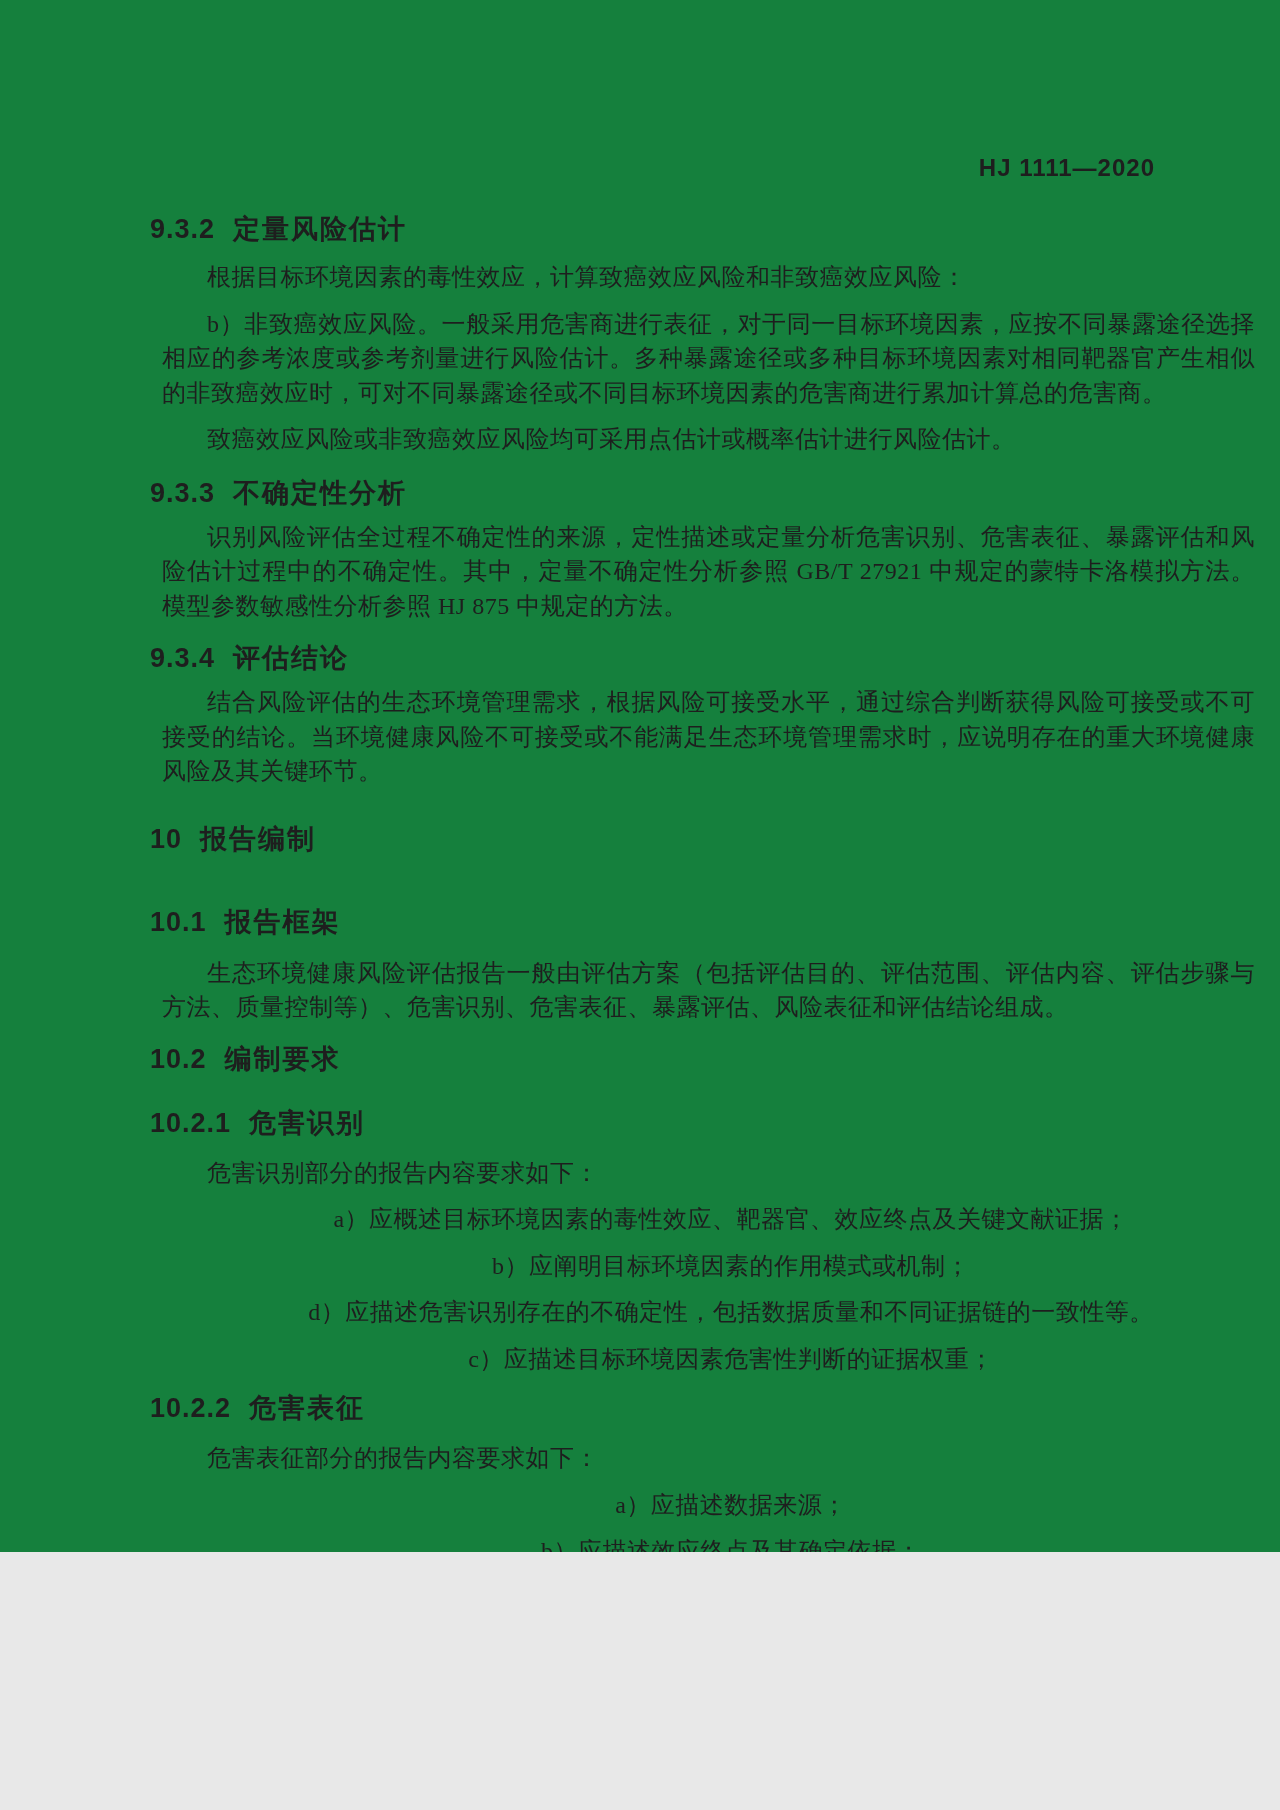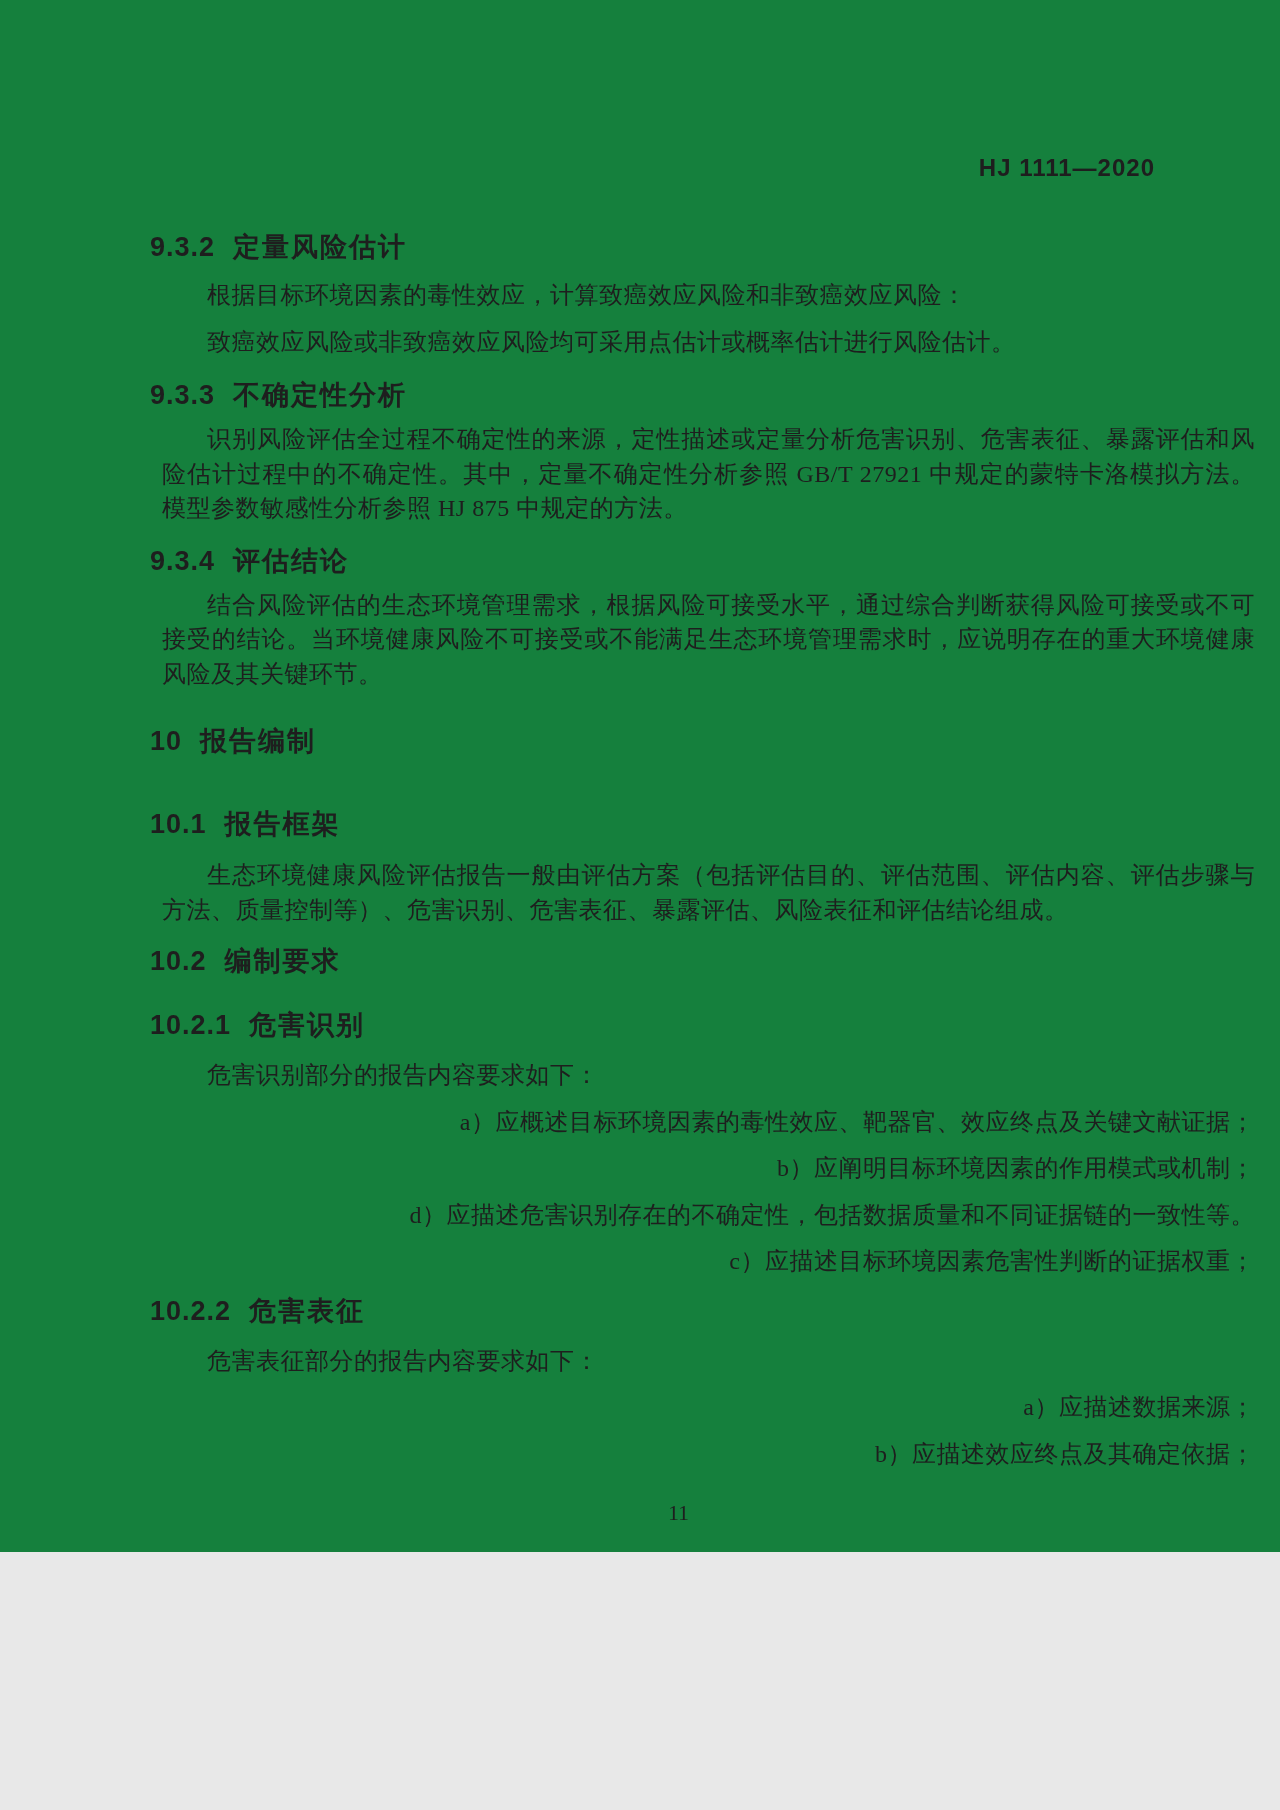--- a/index.html
+++ b/index.html
@@ -38,23 +38,23 @@
   .heading .num { letter-spacing: 1px; margin-right: 18px; }
   .heading .title { letter-spacing: 2px; }
   p.body {
     margin: 12px;
     font-size: 24px;
     line-height: 34.5px;
     letter-spacing: 0.5px;
     text-align: justify;
   }
   p.indent { text-indent: 45px; }
-  p.item { text-indent: 45px; text-align: right; }
+  p.item { text-indent: 45px; text-align: center; }
 
-  #h932  { margin-top: 46px; }
+  #h932  { margin-top: 28px; }
   #p-932-intro { margin-top: 13px; }
   #h933  { margin-top: 18px; }
   #p-933 { margin-top: 9px; }
   #h934  { margin-top: 17px; }
   #p-934 { margin-top: 9px; }
   #h10   { margin-top: 32px; }
   #h101  { margin-top: 47px; }
   #p-101 { margin-top: 16px; }
   #h102  { margin-top: 16px; }
   #h1021 { margin-top: 28px; }
@@ -74,20 +74,21 @@
 
 <div class="page">
   <div class="content">
 
     <div class="page-header">HJ 1111—2020</div>
 
     <h3 class="heading" id="h932">
       <span class="num">9.3.2</span><span class="title">定量风险估计</span>
     </h3>
     <p class="body indent" id="p-932-intro">根据目标环境因素的毒性效应，计算致癌效应风险和非致癌效应风险：</p>
+    <p class="body indent">b）非致癌效应风险。一般采用危害商进行表征，对于同一目标环境因素，应按不同暴露途径选择相应的参考浓度或参考剂量进行风险估计。多种暴露途径或多种目标环境因素对相同靶器官产生相似的非致癌效应时，可对不同暴露途径或不同目标环境因素的危害商进行累加计算总的危害商。</p>
     <p class="body indent">致癌效应风险或非致癌效应风险均可采用点估计或概率估计进行风险估计。</p>
 
     <h3 class="heading" id="h933">
       <span class="num">9.3.3</span><span class="title">不确定性分析</span>
     </h3>
     <p class="body indent" id="p-933">识别风险评估全过程不确定性的来源，定性描述或定量分析危害识别、危害表征、暴露评估和风险估计过程中的不确定性。其中，定量不确定性分析参照 GB/T 27921 中规定的蒙特卡洛模拟方法。模型参数敏感性分析参照 HJ 875 中规定的方法。</p>
 
     <h3 class="heading" id="h934">
       <span class="num">9.3.4</span><span class="title">评估结论</span>
     </h3>

